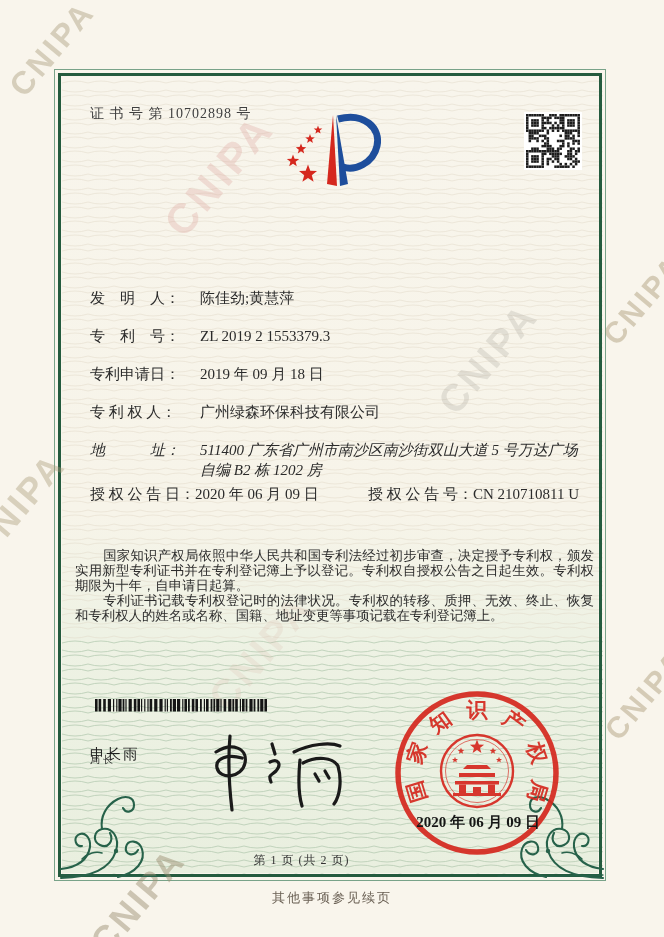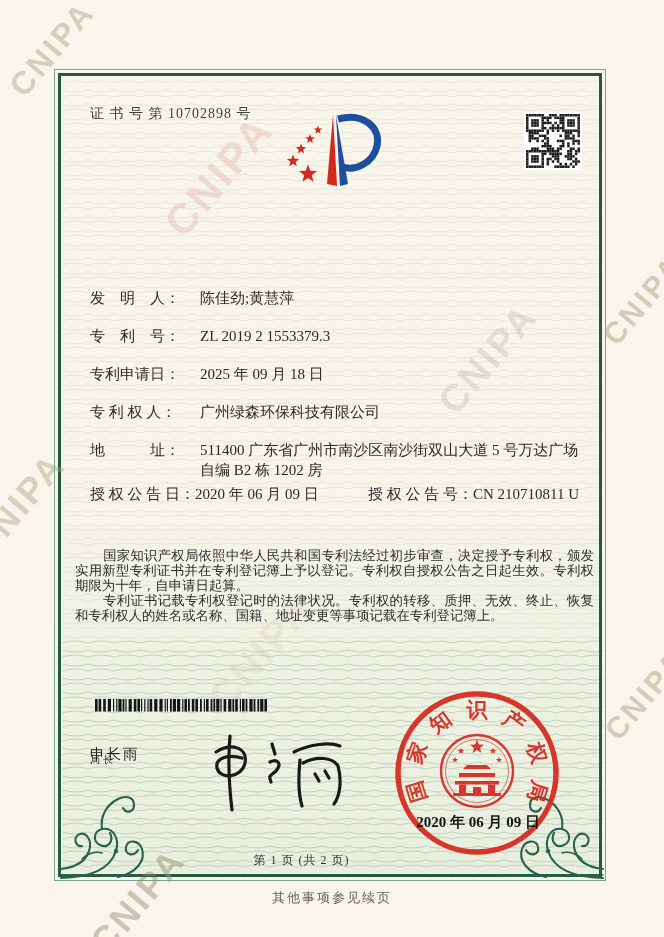--- a/index.html
+++ b/index.html
@@ -26,21 +26,21 @@
     letter-spacing:1px;z-index:5;}
   .logo{position:absolute;left:248px;top:101px;z-index:5;}
   .qr{position:absolute;left:524px;top:112px;z-index:5;}
   .title{position:absolute;left:0;top:206px;width:664px;text-align:center;
     font-size:32px;font-weight:bold;letter-spacing:5px;color:#141414;z-index:5;}
   
   .fields{position:absolute;left:75px;top:286px;width:525px;font-size:15px;z-index:5;}
   .frow{padding-left:15px;margin-bottom:14px;line-height:24px;white-space:nowrap;}
   .frow .lbl{display:inline-block;width:110px;vertical-align:top;}
   .frow .val{display:inline-block;vertical-align:top;white-space:pre-line;line-height:20px;padding-top:2px;}
-  .frow.addr{margin-top:4px;margin-bottom:2px;}
+  .frow.addr{margin-top:4px;margin-bottom:2px;font-style:italic;}
   .grantrow{position:relative;padding-left:15px;line-height:24px;margin-top:2px;white-space:nowrap;}
   .grantrow .pair2{position:absolute;left:270px;top:0;margin-left:23px;}
   
   .paras{position:absolute;left:75px;top:548px;width:519px;z-index:5;}
   .paras p{margin:0;font-size:13.4px;line-height:15px;text-align:justify;
     text-indent:2.1em;color:#2d2d2d;}
   
   .barcode{position:absolute;left:95px;top:699px;z-index:5;}
   .sig-title{position:absolute;left:90px;top:753px;font-size:10px;letter-spacing:3px;
     color:#1f1f1f;font-family:"Liberation Sans","DejaVu Sans",sans-serif;z-index:5;}
@@ -365,21 +365,21 @@
 
 
   <div class="fields">
     <div class="frow">
       <span class="lbl">发　明　人：</span><span class="val">陈佳劲;黄慧萍</span>
     </div>
     <div class="frow">
       <span class="lbl">专　利　号：</span><span class="val">ZL 2019 2 1553379.3</span>
     </div>
     <div class="frow">
-      <span class="lbl">专利申请日：</span><span class="val">2025 年 09 月 18 日</span>
+      <span class="lbl">专利申请日：</span><span class="val">2019 年 09 月 18 日</span>
     </div>
     <div class="frow">
       <span class="lbl">专 利 权 人：</span><span class="val">广州绿森环保科技有限公司</span>
     </div>
     <div class="frow addr">
       <span class="lbl">地　　　址：</span><span class="val" style="width:390px;">511400 广东省广州市南沙区南沙街双山大道 5 号万达广场
 自编 B2 栋 1202 房</span>
     </div>
     <div class="grantrow">
       <span>授 权 公 告 日：</span><span>2020 年 06 月 09 日</span>

